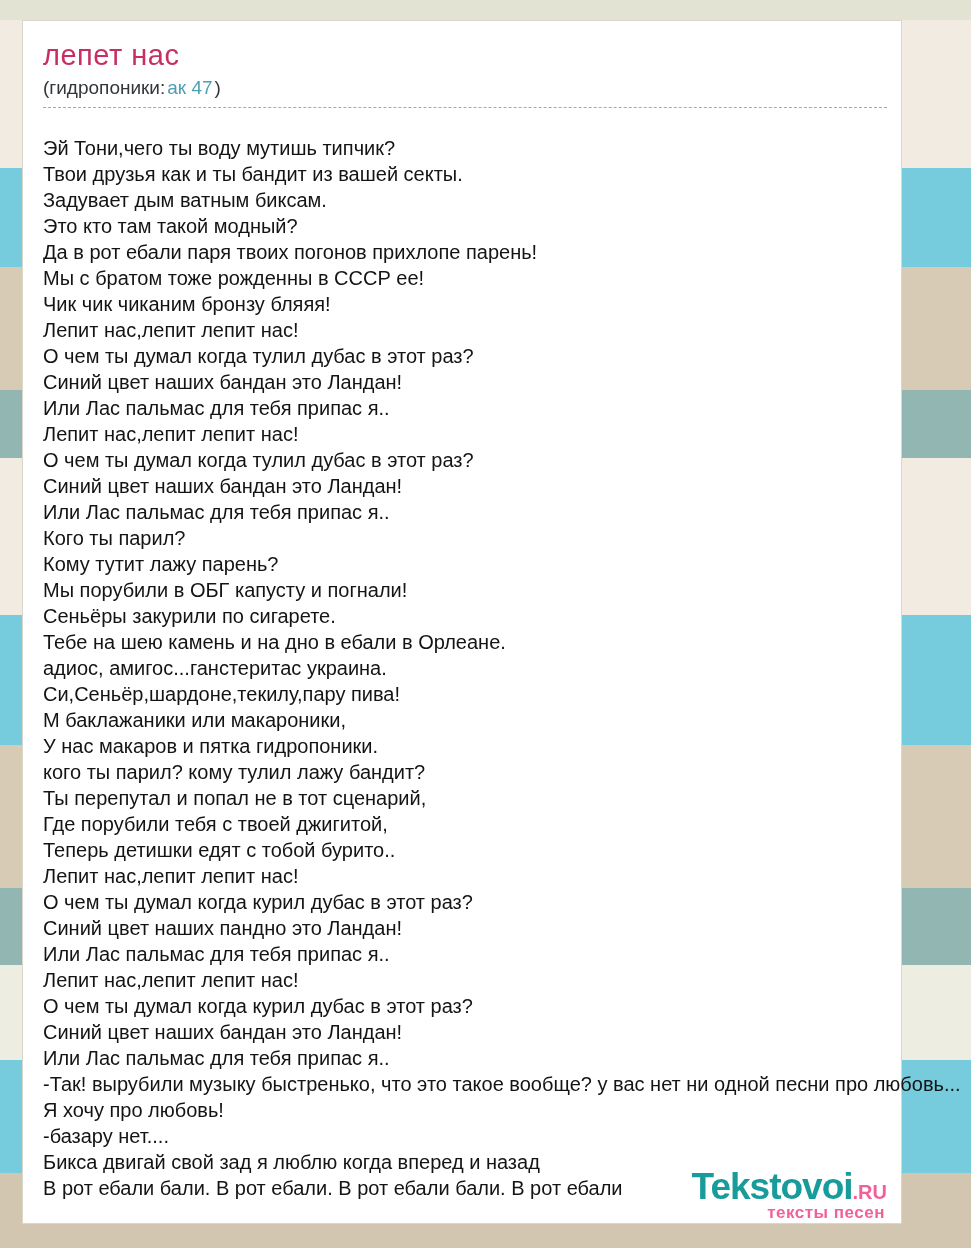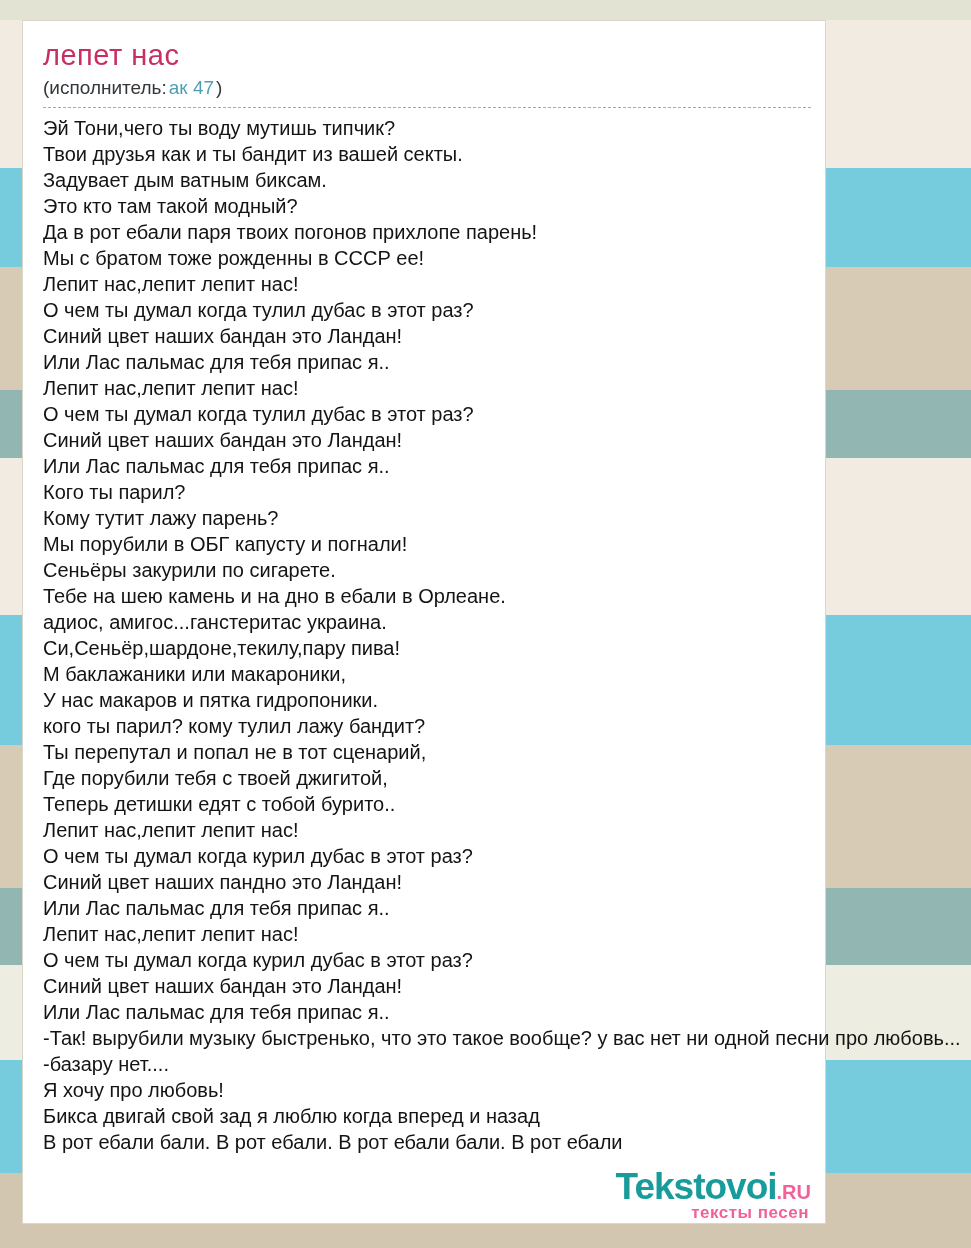--- a/index.html
+++ b/index.html
@@ -35,21 +35,21 @@
       var(--stripe-cyan) 615px,   var(--stripe-cyan) 745px,
       var(--stripe-tan) 745px,    var(--stripe-tan) 888px,
       var(--stripe-gray-teal) 888px, var(--stripe-gray-teal) 965px,
       var(--stripe-pale) 965px,   var(--stripe-pale) 1060px,
       var(--stripe-cyan) 1060px,  var(--stripe-cyan) 1173px,
       var(--stripe-bottom) 1173px, var(--stripe-bottom) 1248px);
   }
   .card{
     position:absolute;
     left:22px;top:20px;
-    width:804px;height:1204px;
+    width:880px;height:1204px;
     box-sizing:border-box;
     background:#ffffff;
     border:1px solid #dbd6ca;
     padding:14px 0 0 20px;
     overflow:visible;
   }
   .header{
     border-bottom:1px dashed var(--dashed-line);
     padding-bottom:8px;
     margin-right:14px;
@@ -65,21 +65,21 @@
     font-size:19px;
     color:#33373a;
   }
   .artist-link{
     color:var(--artist-link-teal);
     text-decoration:none;
     margin:4px 2px;
     cursor:pointer;
   }
   .lyrics{
-    margin-top:7px;
+    margin-top:27px;
     font-size:20px;
     line-height:26px;
     color:var(--text-dark);
     white-space:nowrap;
   }
   .lyric-line{white-space:nowrap;}
   .logo{
     position:absolute;
     right:14px;bottom:2px;
     text-align:right;
@@ -107,31 +107,32 @@
     margin-right:2px;
   }
 </style>
 </head>
 <body>
 
 <div class="card">
 
   <div class="header">
     <h1 class="title">лепет нас</h1>
-    <div class="artist-line"><span>(исполнитель:</span><a class="artist-link" href="#">ак 47</a><span>)</span>
+    <div class="artist-line"><span>(гидропоники:</span><a class="artist-link" href="#">ак 47</a><span>)</span>
     </div>
   </div>
 
   <div class="lyrics" id="lyrics">
       <div class="lyric-line">Эй Тони,чего ты воду мутишь типчик?</div>
       <div class="lyric-line">Твои друзья как и ты бандит из вашей секты.</div>
       <div class="lyric-line">Задувает дым ватным биксам.</div>
       <div class="lyric-line">Это кто там такой модный?</div>
       <div class="lyric-line">Да в рот ебали паря твоих погонов прихлопе парень!</div>
       <div class="lyric-line">Мы с братом тоже рожденны в СССР ее!</div>
+      <div class="lyric-line">Чик чик чиканим бронзу бляяя!</div>
       <div class="lyric-line">Лепит нас,лепит лепит нас!</div>
       <div class="lyric-line">О чем ты думал когда тулил дубас в этот раз?</div>
       <div class="lyric-line">Синий цвет наших бандан это Ландан!</div>
       <div class="lyric-line">Или Лас пальмас для тебя припас я..</div>
       <div class="lyric-line">Лепит нас,лепит лепит нас!</div>
       <div class="lyric-line">О чем ты думал когда тулил дубас в этот раз?</div>
       <div class="lyric-line">Синий цвет наших бандан это Ландан!</div>
       <div class="lyric-line">Или Лас пальмас для тебя припас я..</div>
       <div class="lyric-line">Кого ты парил?</div>
       <div class="lyric-line">Кому тутит лажу парень?</div>
@@ -148,22 +149,22 @@
       <div class="lyric-line">Теперь детишки едят с тобой бурито..</div>
       <div class="lyric-line">Лепит нас,лепит лепит нас!</div>
       <div class="lyric-line">О чем ты думал когда курил дубас в этот раз?</div>
       <div class="lyric-line">Синий цвет наших пандно это Ландан!</div>
       <div class="lyric-line">Или Лас пальмас для тебя припас я..</div>
       <div class="lyric-line">Лепит нас,лепит лепит нас!</div>
       <div class="lyric-line">О чем ты думал когда курил дубас в этот раз?</div>
       <div class="lyric-line">Синий цвет наших бандан это Ландан!</div>
       <div class="lyric-line">Или Лас пальмас для тебя припас я..</div>
       <div class="lyric-line">-Так! вырубили музыку быстренько, что это такое вообще? у вас нет ни одной песни про любовь...</div>
+      <div class="lyric-line">Я хочу про любовь!</div>
       <div class="lyric-line">-базару нет....</div>
-      <div class="lyric-line">Я хочу про любовь!</div>
       <div class="lyric-line">Бикса двигай свой зад я люблю когда вперед и назад</div>
       <div class="lyric-line">В рот ебали бали. В рот ебали. В рот ебали бали. В рот ебали</div>
     </div>
 
   <div class="logo">
     <div class="logo-main"><span class="logo-brand">Tekstovoi</span><span class="logo-tld">.RU</span>
     </div>
     <div class="logo-tagline">тексты песен</div>
   </div>
 

